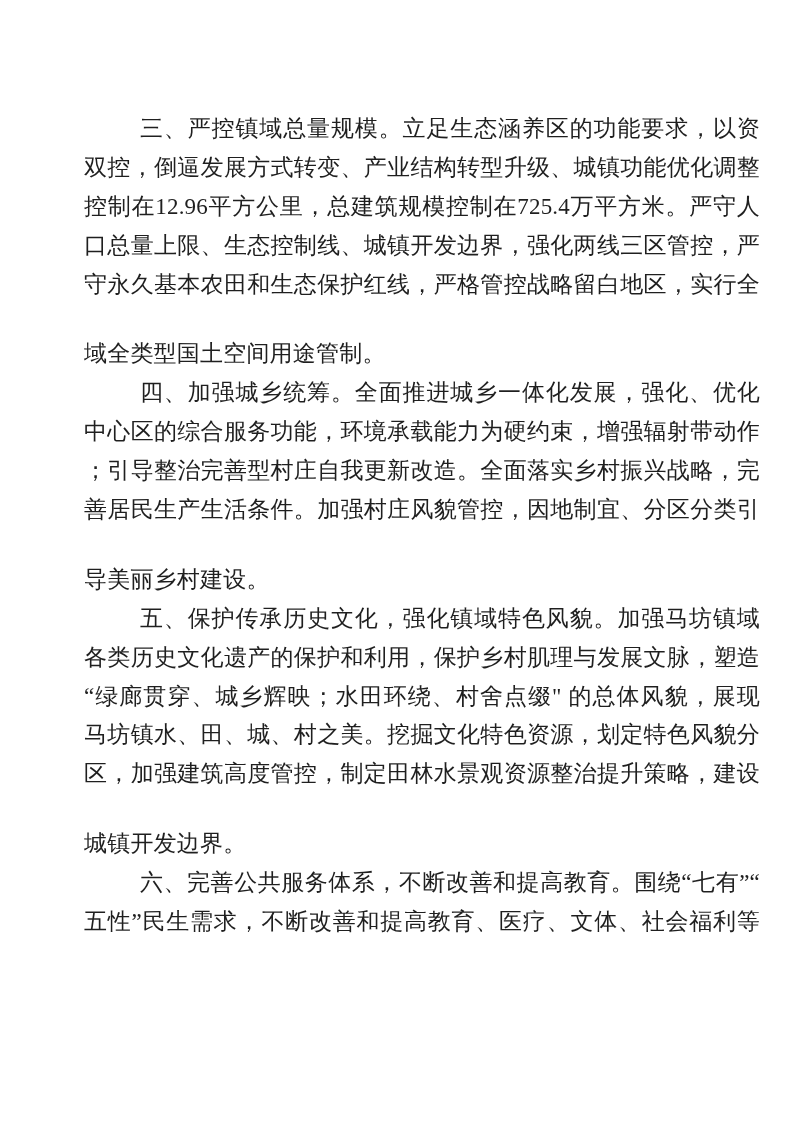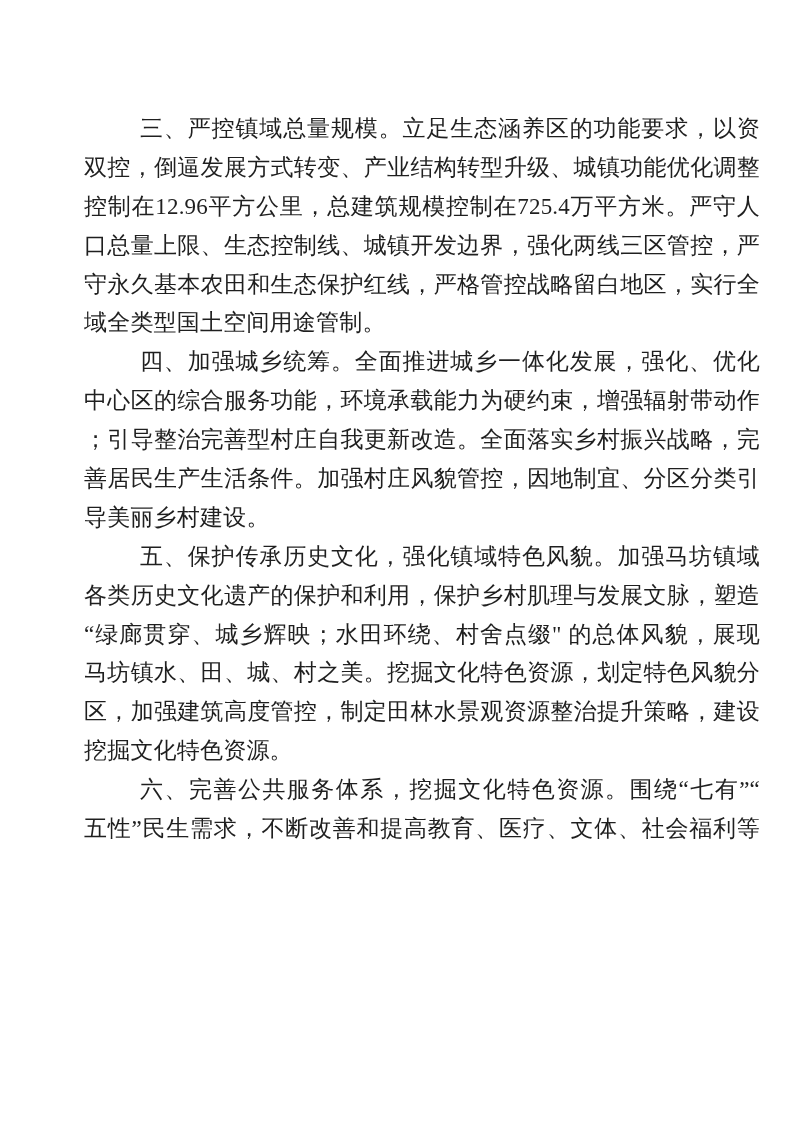--- a/index.html
+++ b/index.html
@@ -35,20 +35,21 @@
     text-align: justify;
     text-align-last: justify;
     text-justify: inter-ideograph;
     white-space: normal;
   }
   .p-first {
     text-indent: 56px;
   }
   .p-last {
     text-align-last: left;
+    margin-top: 31px;
   }
 </style>
 </head>
 <body>
 
 <div class="doc">
 
   <div class="para">
     <span class="line p-first">三、严控镇域总量规模。立足生态涵养区的功能要求，以资源</span>
     <span class="line">双控，倒逼发展方式转变、产业结构转型升级、城镇功能优化调整</span>
@@ -65,21 +66,21 @@
     <span class="line">善居民生产生活条件。加强村庄风貌管控，因地制宜、分区分类引</span>
     <span class="line p-last">导美丽乡村建设。</span>
   </div>
 
   <div class="para">
     <span class="line p-first">五、保护传承历史文化，强化镇域特色风貌。加强马坊镇域内</span>
     <span class="line">各类历史文化遗产的保护和利用，保护乡村肌理与发展文脉，塑造</span>
     <span class="line">“绿廊贯穿、城乡辉映；水田环绕、村舍点缀" 的总体风貌，展现</span>
     <span class="line">马坊镇水、田、城、村之美。挖掘文化特色资源，划定特色风貌分</span>
     <span class="line">区，加强建筑高度管控，制定田林水景观资源整治提升策略，建设</span>
-    <span class="line p-last">挖掘文化特色资源。</span>
+    <span class="line p-last">城镇开发边界。</span>
   </div>
 
   <div class="para">
-    <span class="line p-first">六、完善公共服务体系，挖掘文化特色资源。围绕“七有”“</span>
+    <span class="line p-first">六、完善公共服务体系，不断改善和提高教育。围绕“七有”“</span>
     <span class="line">五性”民生需求，不断改善和提高教育、医疗、文体、社会福利等</span>
   </div>
 
 </div>
 
 </body></html>

